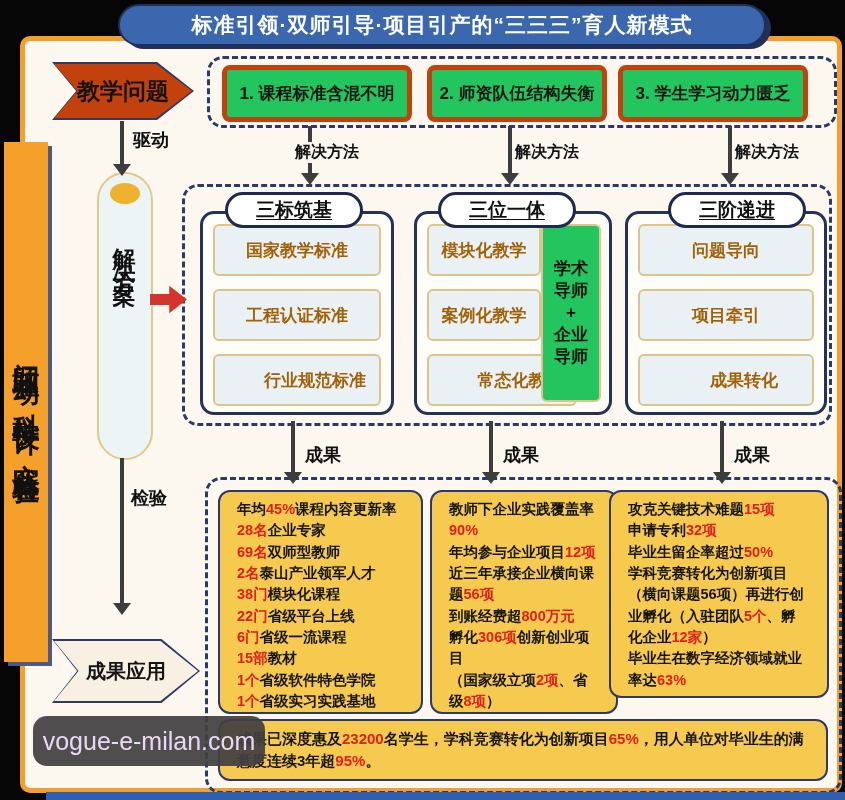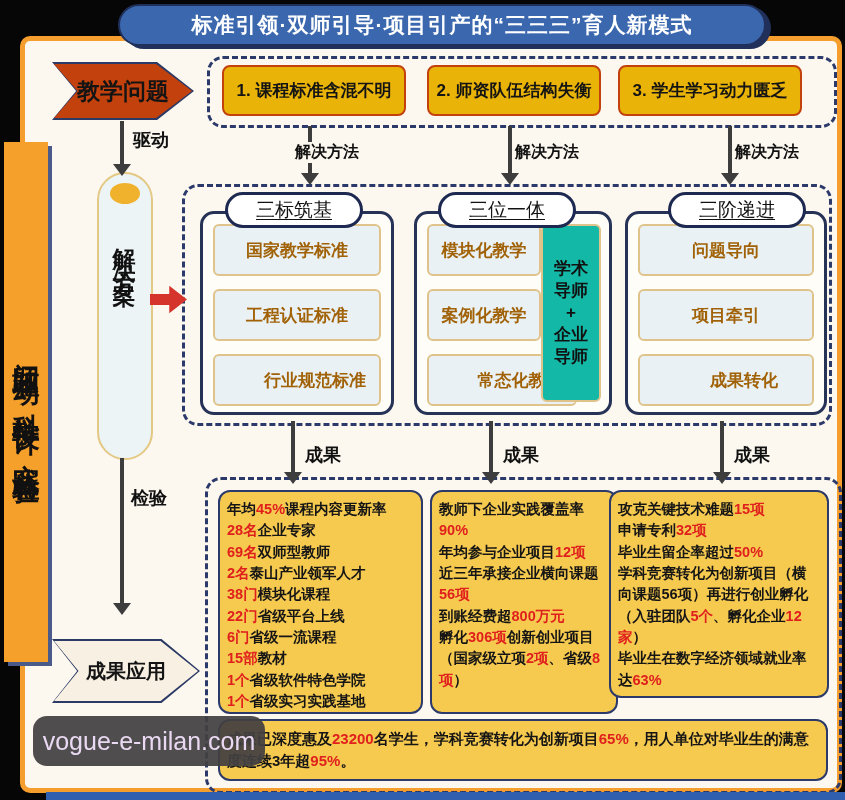--- a/index.html
+++ b/index.html
@@ -57,52 +57,52 @@
     border:9px solid transparent;border-top:12px solid #3d3d3d;border-bottom:0;
   }
   .flow-label{position:absolute;font-weight:bold;font-size:18px;color:#111;z-index:9;white-space:nowrap;}
   .flow-label.small{font-size:16px;}
   .dash{position:absolute;border:3px dashed #2c3a6b;border-radius:16px;z-index:4;background:transparent;}
   .dash.top{left:207px;top:56px;width:624px;height:66px;}
   .dash.mid{left:182px;top:184px;width:644px;height:236px;}
   .dash.bot{left:205px;top:477px;width:631px;height:311px;}
   .pinkbox{
     position:absolute;height:47px;top:65px;z-index:6;
-    background:#eab308;border:2px solid #c2410c;border-radius:8px;
+    background:#22c55e;border:5px solid #c2410c;border-radius:8px;
     display:flex;align-items:center;justify-content:center;font-weight:bold;font-size:17px;
   }
   .pill{
     position:absolute;top:192px;height:30px;width:132px;z-index:7;
     background:#ffffff;border:3px solid #1d2950;border-radius:18px;
     display:flex;align-items:center;justify-content:center;
-    font-weight:normal;font-size:19px;color:#111;
+    font-weight:bold;font-size:19px;color:#111;
     text-decoration:underline;text-underline-offset:3px;
   }
   .colbox{
     position:absolute;top:211px;height:198px;z-index:5;
     background:#fffdf8;border:3px solid #273257;border-radius:14px;
   }
   .item{
     position:absolute;left:10px;right:10px;height:48px;
     background:#e9f1f4;border:2px solid #dfc38b;border-radius:6px;
     display:flex;align-items:center;justify-content:center;
     font-weight:bold;font-size:17px;color:#a16207;
   }
   .item.r1{top:10px;} .item.r2{top:75px;} .item.r3{top:140px;padding-left:36px;}
   .colbox.c2 .item{left:10px;right:auto;width:110px;}
   .mentor{
     position:absolute;right:8px;top:10px;bottom:10px;width:56px;
-    background:#14b8a6;border:2px solid #dfc38b;border-radius:6px;
+    background:#22c55e;border:2px solid #dfc38b;border-radius:6px;
     display:flex;flex-direction:column;align-items:center;justify-content:center;
     font-weight:bold;font-size:17px;line-height:1.3;color:#111;
   }
   .ybox{
     position:absolute;z-index:6;box-sizing:border-box;
     background:#f6c94f;border:2px solid #2c3a6b;border-radius:12px;
-    padding:7px 7px;font-weight:bold;font-size:14.5px;line-height:1.47;color:#151515;
+    padding:7px 17px;font-weight:bold;font-size:14.5px;line-height:1.47;color:#151515;
   }
   .ybox .red, .red{color:#e0201d;}
   .watermark{
     position:absolute;left:33px;top:716px;width:232px;height:50px;z-index:60;
     background:rgba(66,64,66,0.93);border-radius:14px;
     display:flex;align-items:center;justify-content:center;
     color:#ead9f2;font-size:25px;font-weight:normal;
   }
 </style>
 </head>

